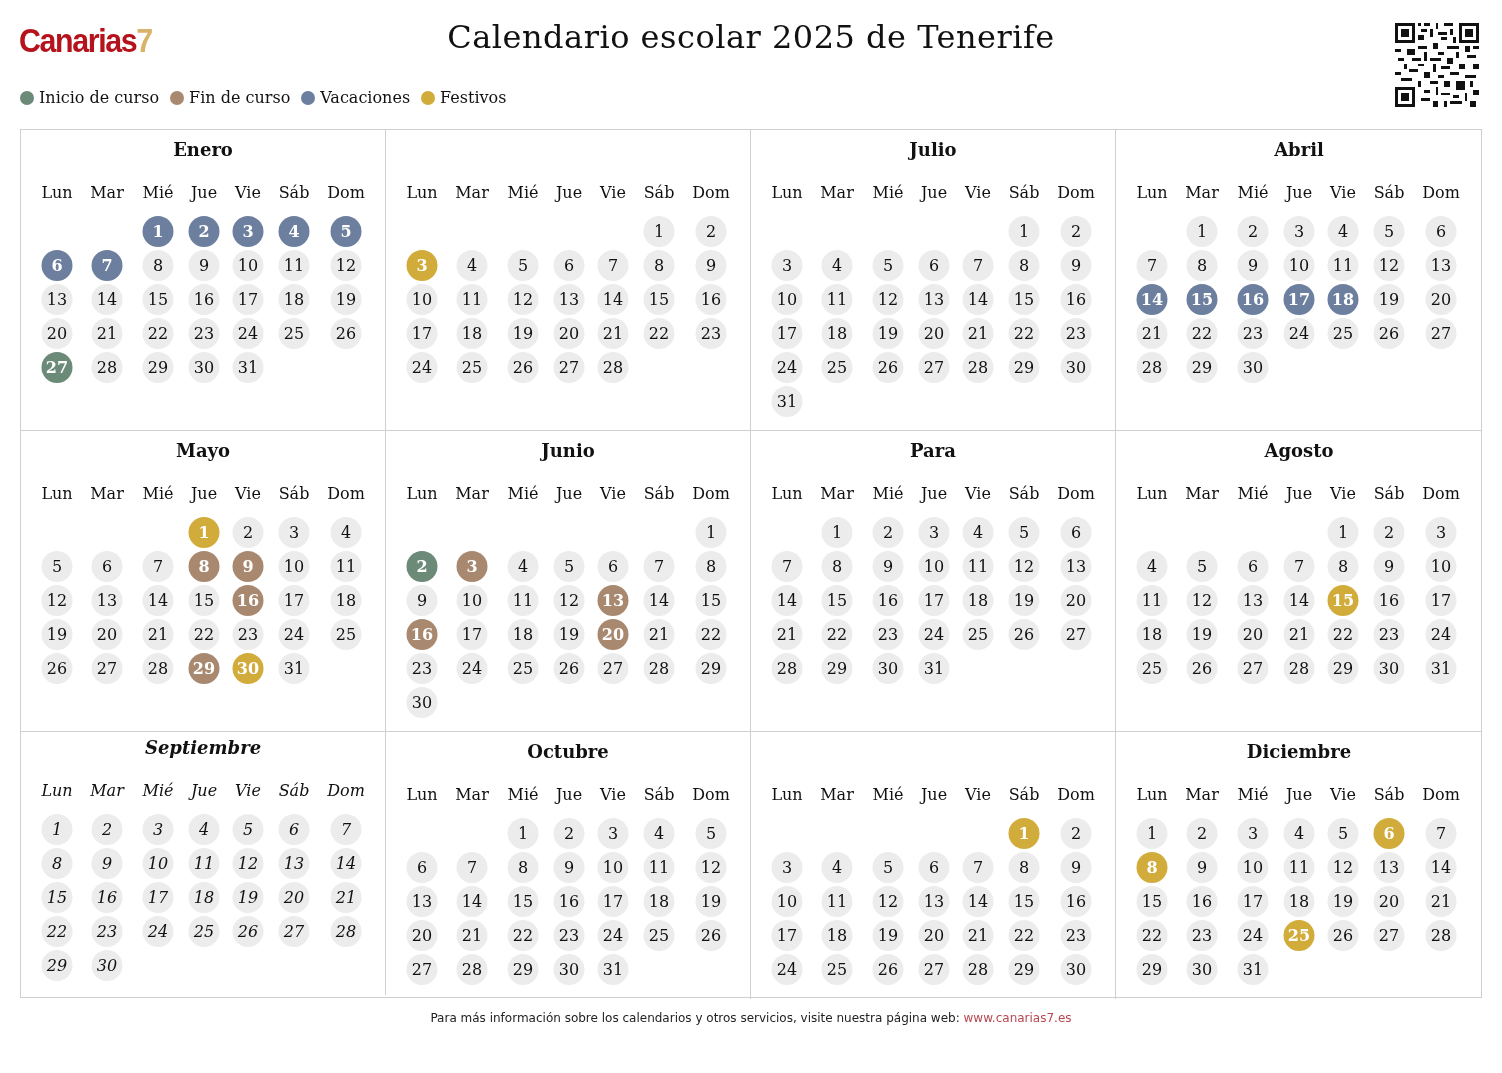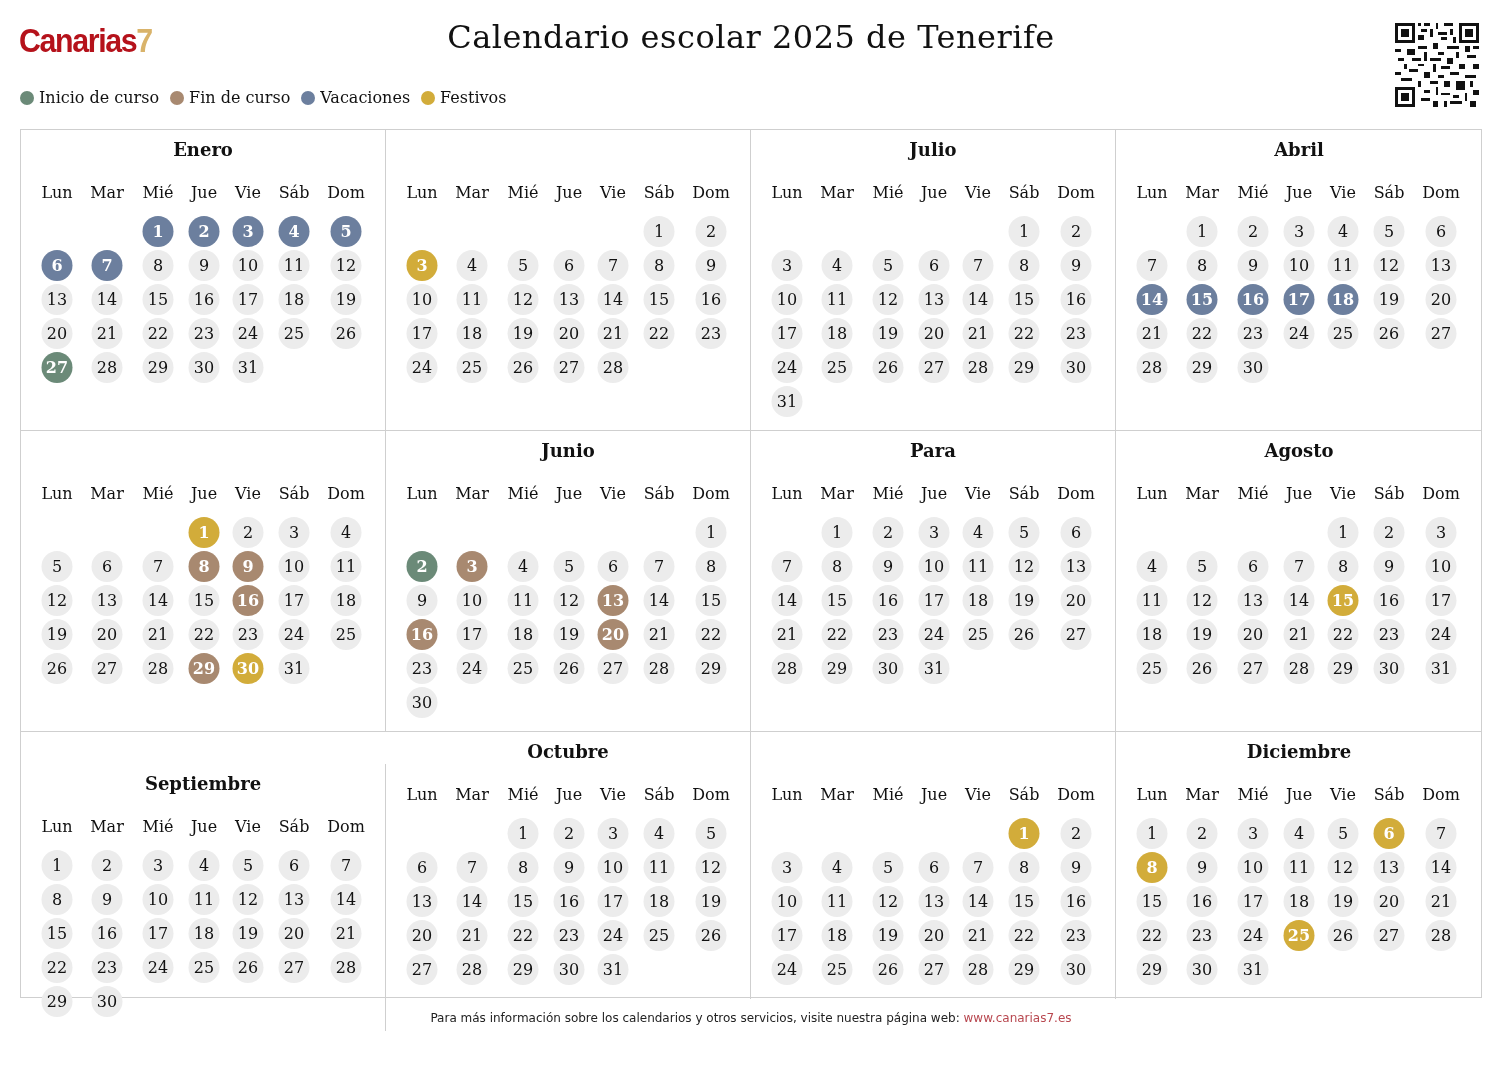--- a/index.html
+++ b/index.html
@@ -210,20 +210,21 @@
       <div class="day" style="left: 137px; top: 188px;">23</div>
       <div class="day" style="left: 183px; top: 188px;">24</div>
       <div class="day" style="left: 227px; top: 188px;">25</div>
       <div class="day" style="left: 273px; top: 188px;">26</div>
       <div class="day" style="left: 325px; top: 188px;">27</div>
       <div class="day" style="left: 36px; top: 222px;">28</div>
       <div class="day" style="left: 86px; top: 222px;">29</div>
       <div class="day" style="left: 137px; top: 222px;">30</div>
     </div>
     <div class="month" style="left: 0px; top: 301px; width: 365px; height: 301px;">
+      <div class="month-name">Mayo</div>
       <div class="dow" style="left: 36px;">Lun</div>
       <div class="dow" style="left: 86px;">Mar</div>
       <div class="dow" style="left: 137px;">Mié</div>
       <div class="dow" style="left: 183px;">Jue</div>
       <div class="dow" style="left: 227px;">Vie</div>
       <div class="dow" style="left: 273px;">Sáb</div>
       <div class="dow" style="left: 325px;">Dom</div>
       <div class="day marked" style="left: 183px; top: 86px; background: rgb(210, 172, 58);">1</div>
       <div class="day" style="left: 227px; top: 86px;">2</div>
       <div class="day" style="left: 273px; top: 86px;">3</div>
@@ -371,21 +372,21 @@
       <div class="day" style="left: 273px; top: 188px;">23</div>
       <div class="day" style="left: 325px; top: 188px;">24</div>
       <div class="day" style="left: 36px; top: 222px;">25</div>
       <div class="day" style="left: 86px; top: 222px;">26</div>
       <div class="day" style="left: 137px; top: 222px;">27</div>
       <div class="day" style="left: 183px; top: 222px;">28</div>
       <div class="day" style="left: 227px; top: 222px;">29</div>
       <div class="day" style="left: 273px; top: 222px;">30</div>
       <div class="day" style="left: 325px; top: 222px;">31</div>
     </div>
-    <div class="month" style="left: 0px; top: 634px; width: 365px; height: 267px; border-bottom: none;">
+    <div class="month" style="left: 0px; top: 598px; width: 365px; height: 267px; border-bottom: none; font-style: italic;">
       <div class="month-name">Septiembre</div>
       <div class="dow" style="left: 36px;">Lun</div>
       <div class="dow" style="left: 86px;">Mar</div>
       <div class="dow" style="left: 137px;">Mié</div>
       <div class="dow" style="left: 183px;">Jue</div>
       <div class="dow" style="left: 227px;">Vie</div>
       <div class="dow" style="left: 273px;">Sáb</div>
       <div class="dow" style="left: 325px;">Dom</div>
       <div class="day" style="left: 36px; top: 86px;">1</div>
       <div class="day" style="left: 86px; top: 86px;">2</div>

